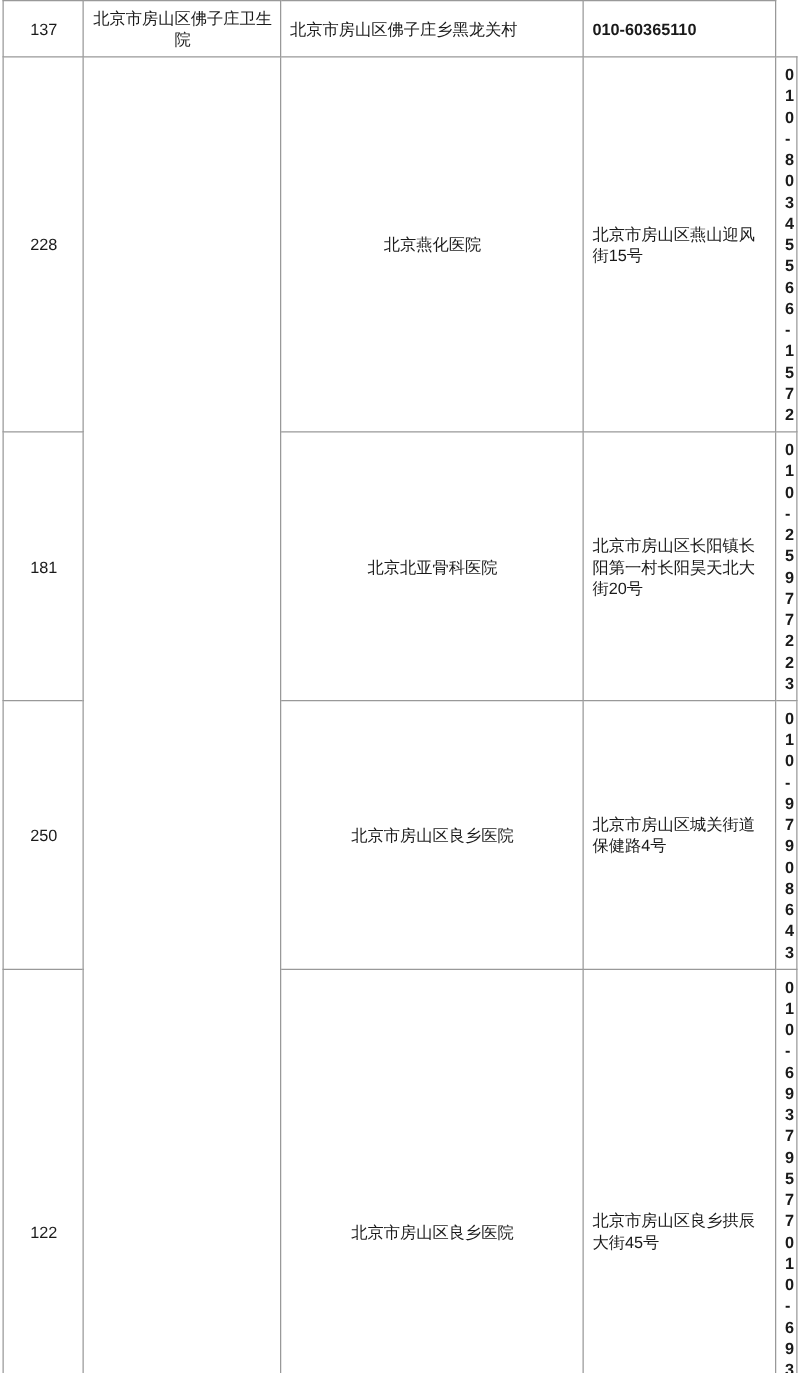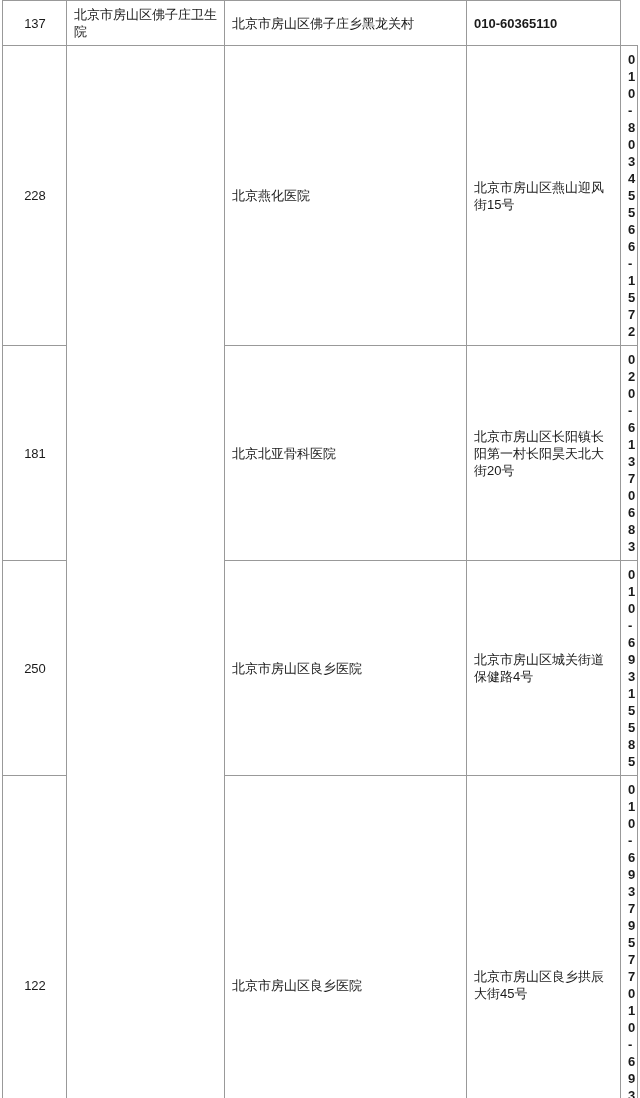--- a/index.html
+++ b/index.html
@@ -39,20 +39,21 @@
   }
   td.c-district {
     width: 70px;
     text-align: center;
     padding-left: 0;
     padding-right: 0;
     font-size: 13px;
   }
   td.c-name {
     width: 144px;
+    text-align: center;
   }
   td.c-address {
     width: 228px;
     margin-top: 16px;
   }
   td.c-phone {
     width: 140px;
     font-weight: bold;
   }
   .cell-text {
@@ -101,35 +102,35 @@
           <td class="c-index">
             <span class="cell-text">181</span>
           </td>
           <td class="c-name">
             <span class="cell-text">北京北亚骨科医院</span>
           </td>
           <td class="c-address">
             <span class="cell-text">北京市房山区长阳镇长阳第一村长阳昊天北大街20号</span>
           </td>
           <td class="c-phone">
-            <span class="cell-text">020-61370683</span>
+            <span class="cell-text">010-25977223</span>
           </td>
         </tr>
         <tr>
           <td class="c-index">
             <span class="cell-text">250</span>
           </td>
           <td class="c-name">
             <span class="cell-text">北京市房山区良乡医院</span>
           </td>
           <td class="c-address">
             <span class="cell-text">北京市房山区城关街道保健路4号</span>
           </td>
           <td class="c-phone">
-            <span class="cell-text">010-69315585</span>
+            <span class="cell-text">010-97908643</span>
           </td>
         </tr>
         <tr>
           <td class="c-index">
             <span class="cell-text">122</span>
           </td>
           <td class="c-name">
             <span class="cell-text">北京市房山区良乡医院</span>
           </td>
           <td class="c-address">

